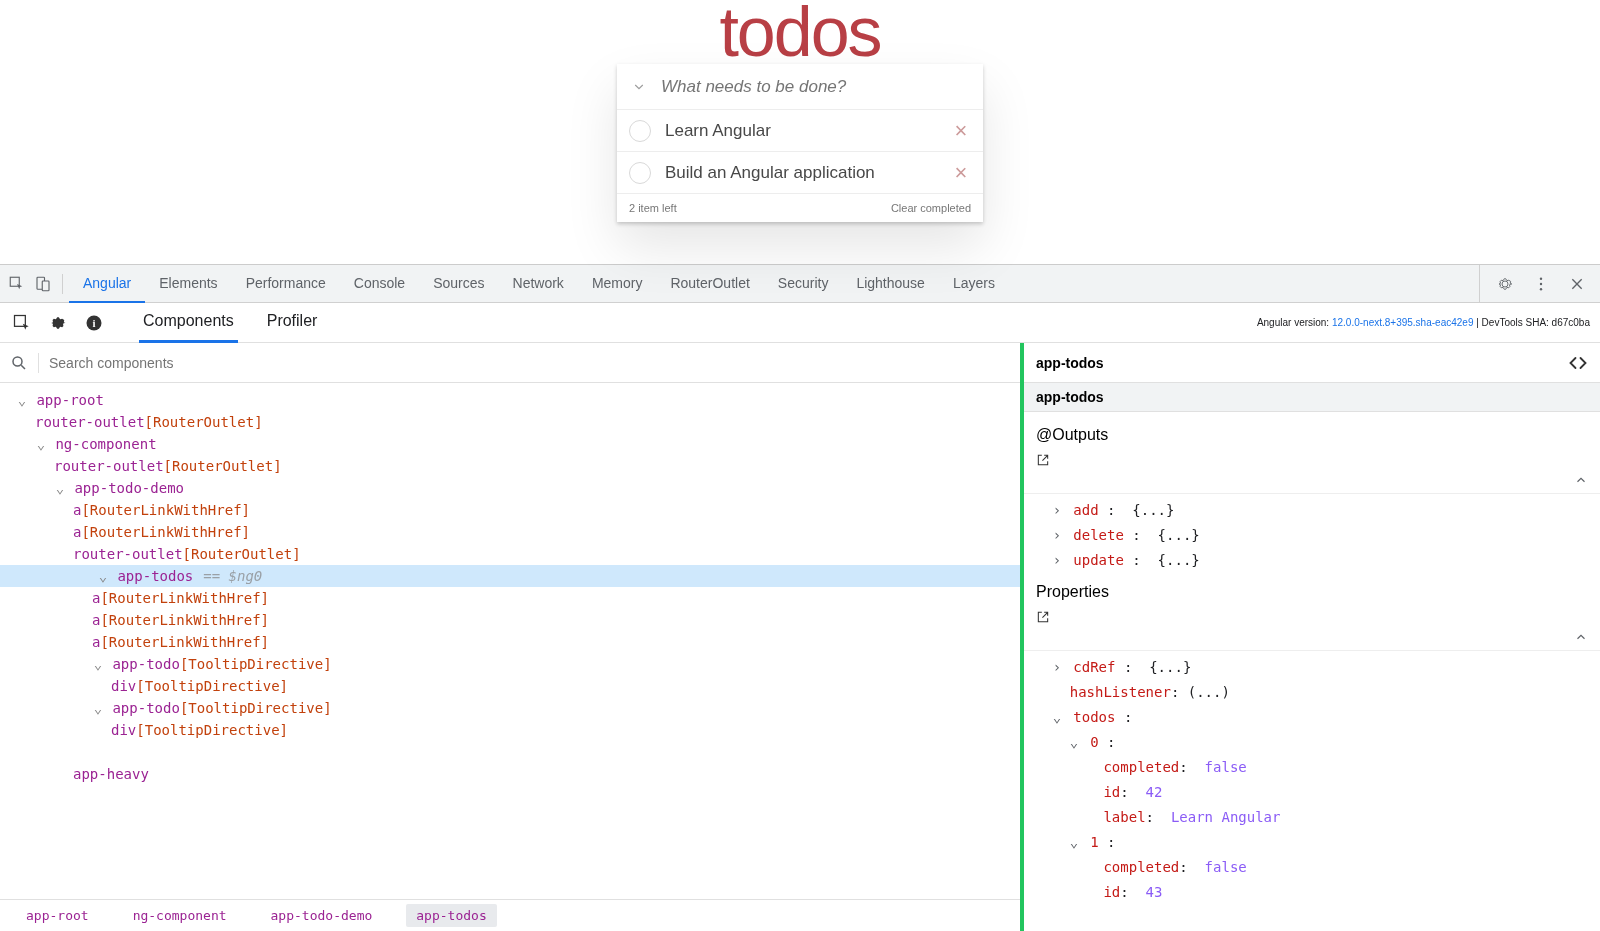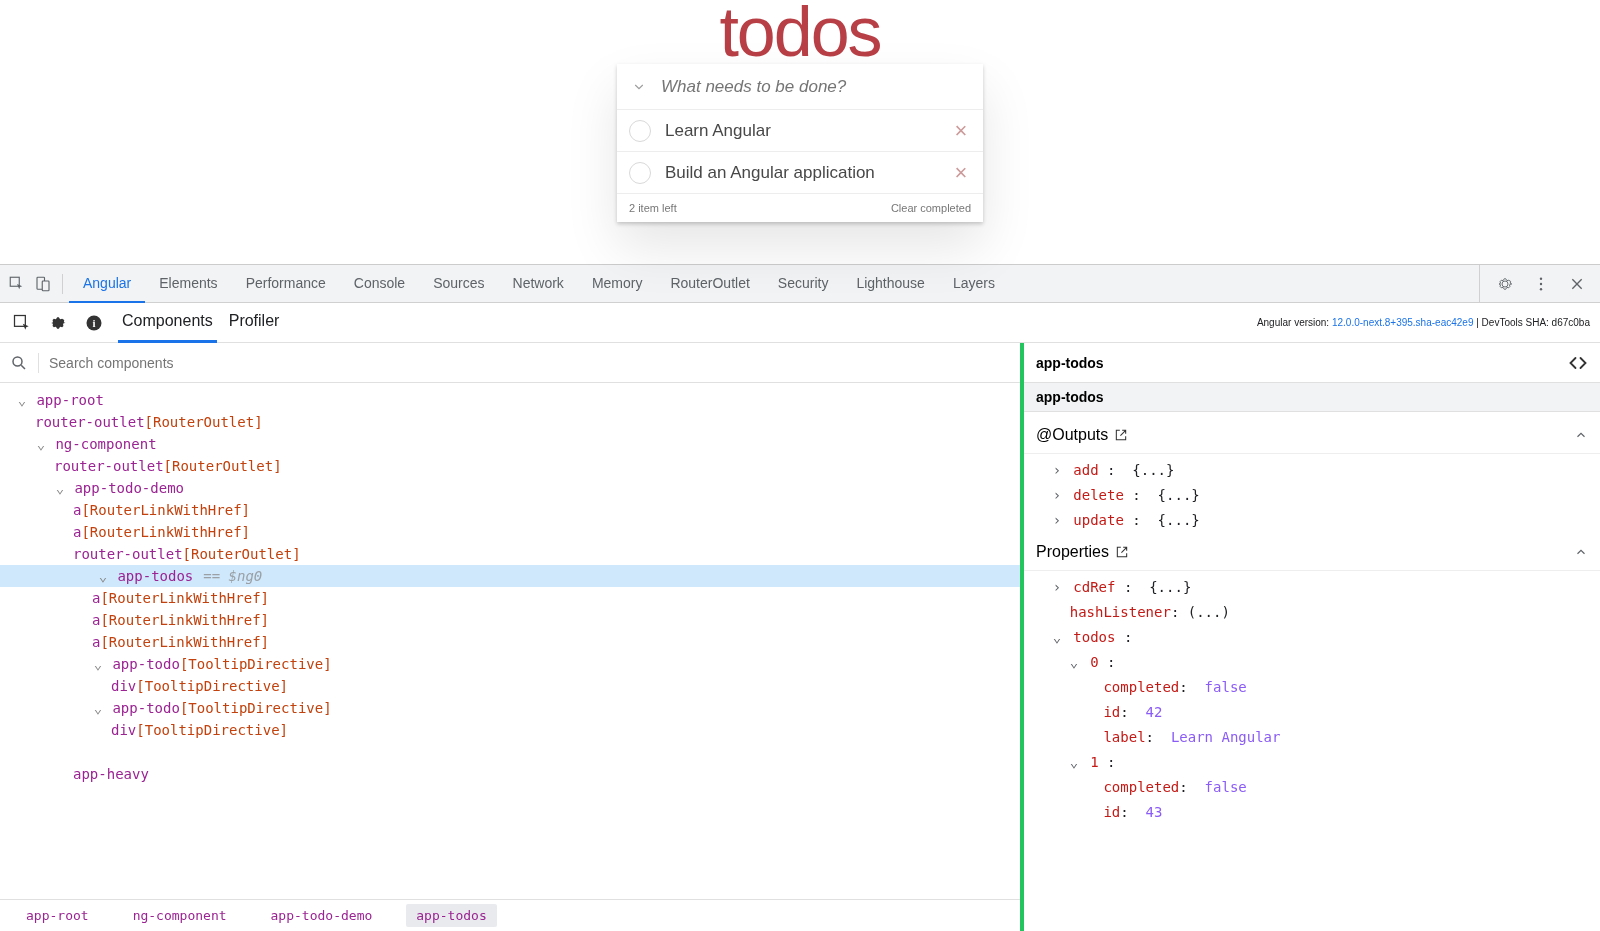--- a/index.html
+++ b/index.html
@@ -202,23 +202,24 @@
   padding: 6px 12px;
   font-size: 14px;
   font-weight: 600;
   font-family: -apple-system, BlinkMacSystemFont, sans-serif;
 }
 .props-body { flex:1; overflow:auto; font-size: 14px; line-height: 25px; padding: 4px 0 12px 0; }
 .section-title {
   padding: 6px 12px;
   font-size: 16px;
   font-family: -apple-system, BlinkMacSystemFont, sans-serif;
-  display: flex; align-items: center; gap: 6px;
+  display: flex; gap: 6px;
   border-bottom: 1px solid #eee;
   margin-bottom: 4px;
+  flex-direction: column;
 }
 .section-collapse { margin-left: auto; color: #5f6368; cursor: pointer; }
 .open-icon { width: 14px; height: 14px; display: inline-flex; }
 .prop-row { padding: 0 12px; white-space: pre; }
 .p-caret { color: #5f6368; display: inline-block; width: 12px; cursor: pointer; }
 .p-key { color: #c41a16; }
 .p-colon { color: #202124; }
 .p-obj { color: #202124; }
 .p-val { color: #8b5cf6; margin-top: 29px; }
 
@@ -319,21 +320,21 @@
       <svg width="20" height="20" viewBox="0 0 24 24">
           <path d="M12 8a4 4 0 100 8 4 4 0 000-8zm9 4l-2-1 .5-2.5L17 7l-2.5.5L13 5h-2l-1.5 2.5L7 7 5.5 8.5 6 11l-2 1 2 1-.5 2.5L7 17l2.5-.5L11 19h2l1.5-2.5L17 17l1.5-1.5L18 13l2-1z" fill="#333"></path>
         </svg>
     </span>
     <span class="ng-toolbar-icon">
       <svg width="20" height="20" viewBox="0 0 24 24">
           <circle cx="12" cy="12" r="9" fill="#333"></circle>
           <text x="12" y="17" text-anchor="middle" fill="#fff" font-size="13" font-family="serif" font-weight="bold">i</text>
         </svg>
     </span>
-    <div id="ng-subtab-container" style="display:flex;gap:8px;margin-left:0;">
+    <div id="ng-subtab-container" style="display:flex;gap:25px;margin-left:21px;">
         <span class="ng-sub-tab active">Components</span>
         <span class="ng-sub-tab">Profiler</span>
       </div>
     <div class="ng-version">
       <span>Angular version: </span><a>12.0.0-next.8+395.sha-eac42e9</a><span> | DevTools SHA: d67c0ba</span>
     </div>
   </div>
 
   <div class="ng-panels">
     <div class="tree-panel">

